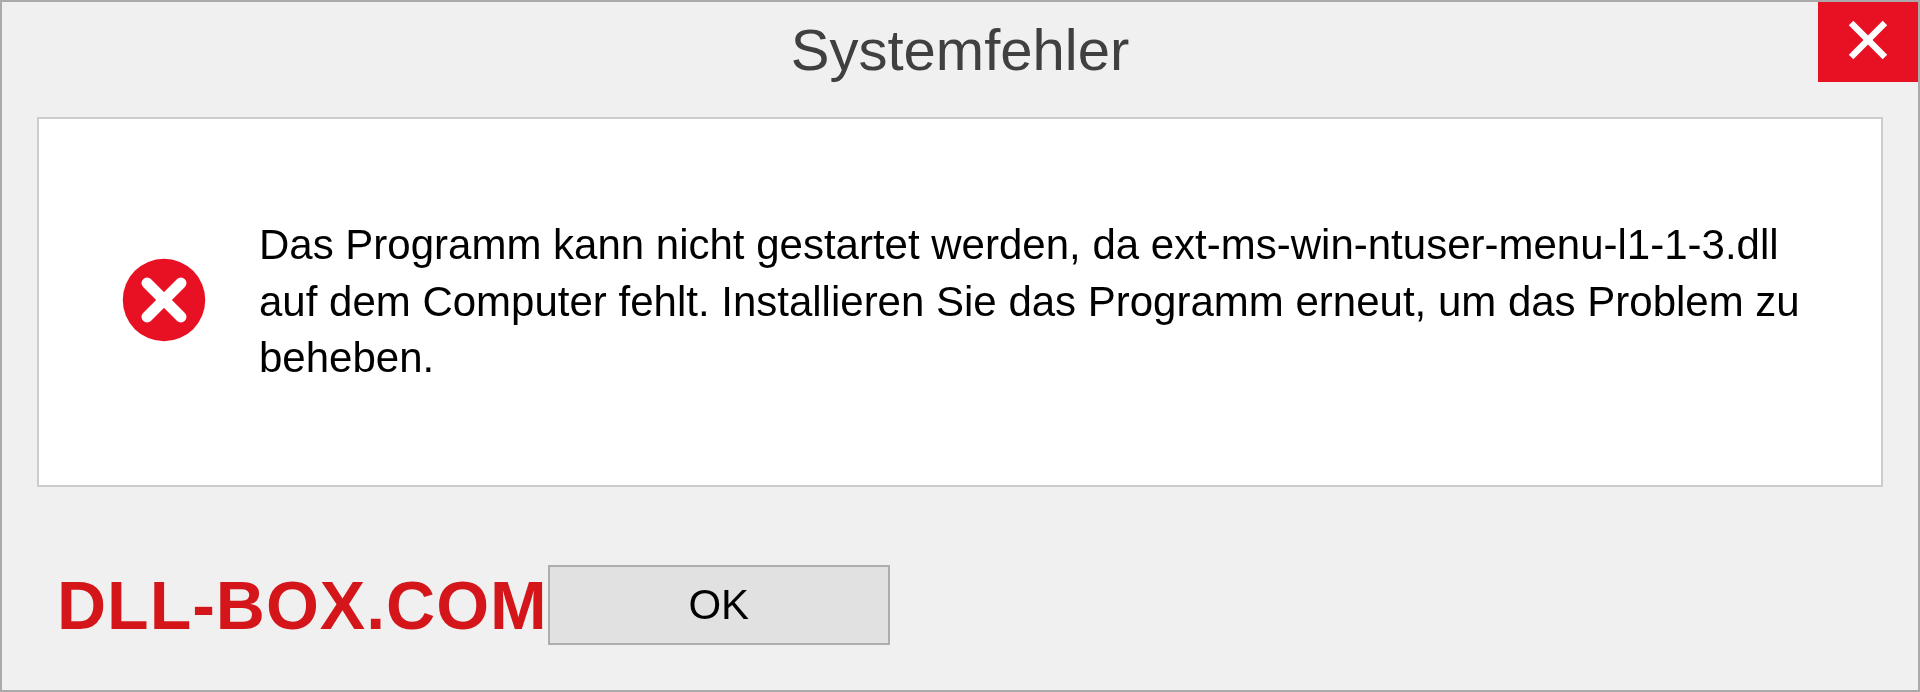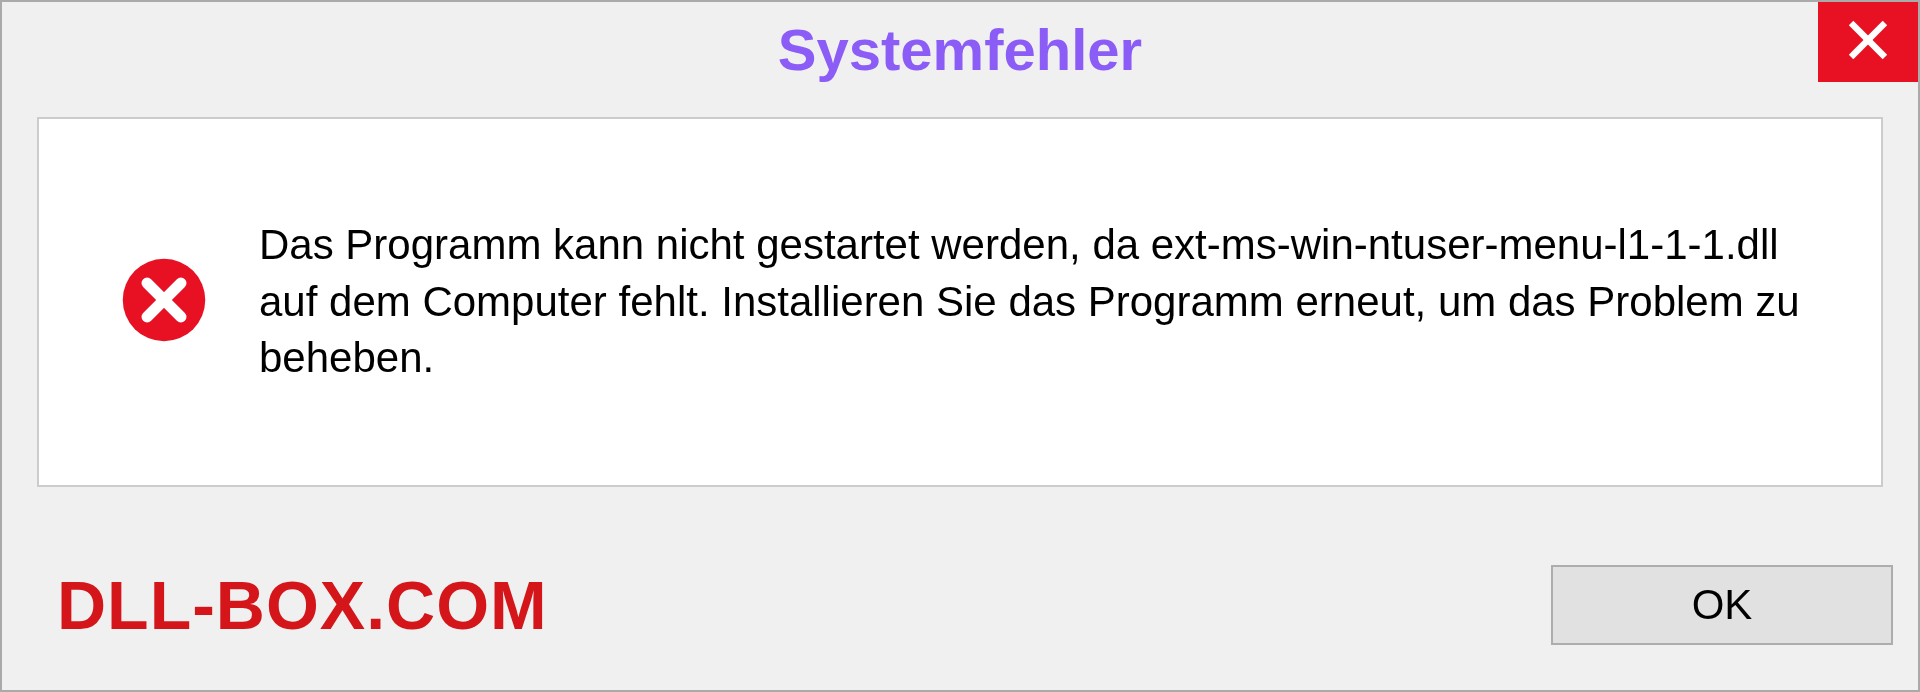--- a/index.html
+++ b/index.html
@@ -24,22 +24,22 @@
     .titlebar {
       height: 95px;
       display: flex;
       align-items: center;
       justify-content: center;
       position: relative;
       background: #f0f0f0;
     }
     .title {
       font-size: 58px;
-      font-weight: 700;
-      color: #8b5cf6;
+      font-weight: 400;
+      color: #404040;
     }
     .close-btn {
       position: absolute;
       right: 0;
       top: 0;
       width: 100px;
       height: 80px;
       background: #e81123;
       display: flex;
       align-items: center;
@@ -74,21 +74,21 @@
       font-weight: 400;
     }
     .footer {
       position: absolute;
       bottom: 0;
       left: 0;
       right: 0;
       height: 170px;
       display: flex;
       align-items: center;
-      justify-content: space-between;
+      justify-content: flex-start;
       padding: 0 25px 0 55px;
     }
     .watermark {
       font-size: 68px;
       font-weight: 900;
       color: #d4161a;
       letter-spacing: 1px;
       font-family: Arial, "Arial Black", sans-serif;
     }
     .ok-btn {
@@ -122,20 +122,20 @@
   </div>
 
   <div class="content-area">
     <div class="error-icon">
       <svg viewBox="0 0 48 48">
         <circle cx="24" cy="24" r="22" fill="#e81123"></circle>
         <line x1="15" y1="15" x2="33" y2="33" stroke="#ffffff" stroke-width="6" stroke-linecap="round"></line>
         <line x1="33" y1="15" x2="15" y2="33" stroke="#ffffff" stroke-width="6" stroke-linecap="round"></line>
       </svg>
     </div>
-    <div class="message">Das Programm kann nicht gestartet werden, da ext-ms-win-ntuser-menu-l1-1-1.dll auf dem Computer fehlt. Installieren Sie das Programm erneut, um das Problem zu beheben.</div>
+    <div class="message">Das Programm kann nicht gestartet werden, da ext-ms-win-ntuser-menu-l1-1-3.dll auf dem Computer fehlt. Installieren Sie das Programm erneut, um das Problem zu beheben.</div>
   </div>
 
   <div class="footer">
     <div class="watermark">DLL-BOX.COM</div>
     <button class="ok-btn">OK</button>
   </div>
 </div>
 
 </body></html>

